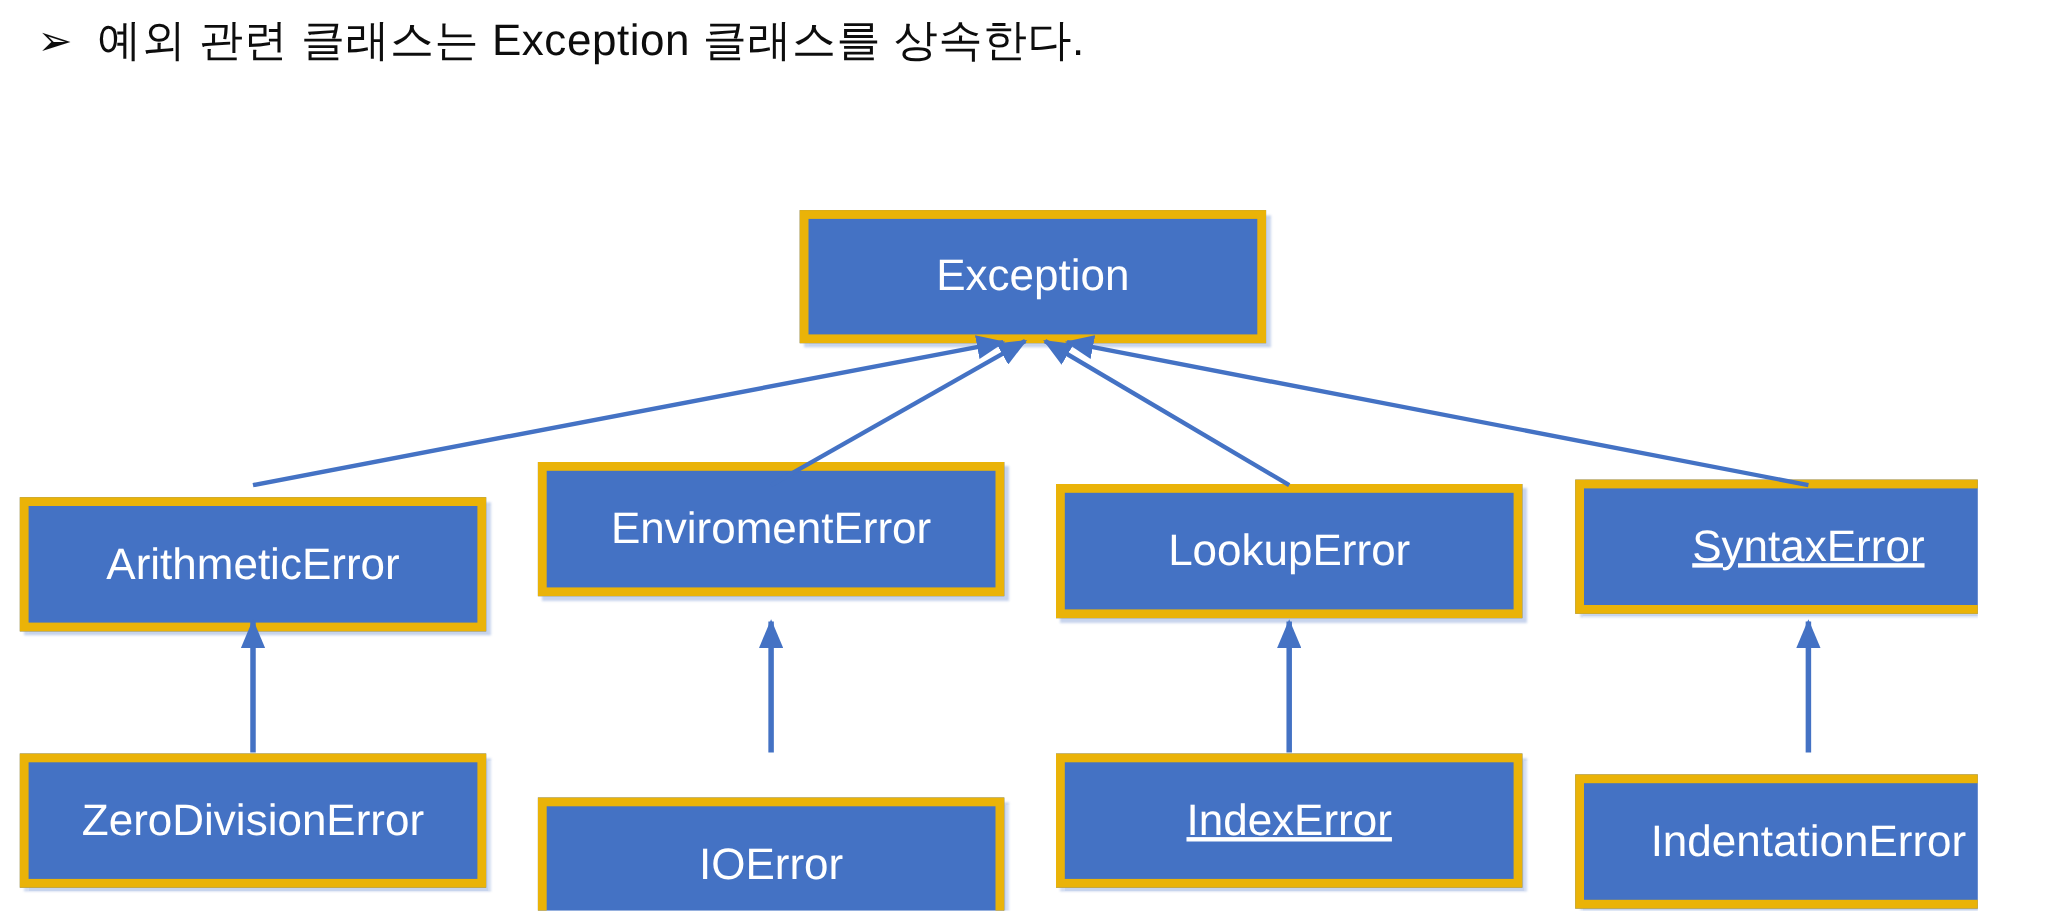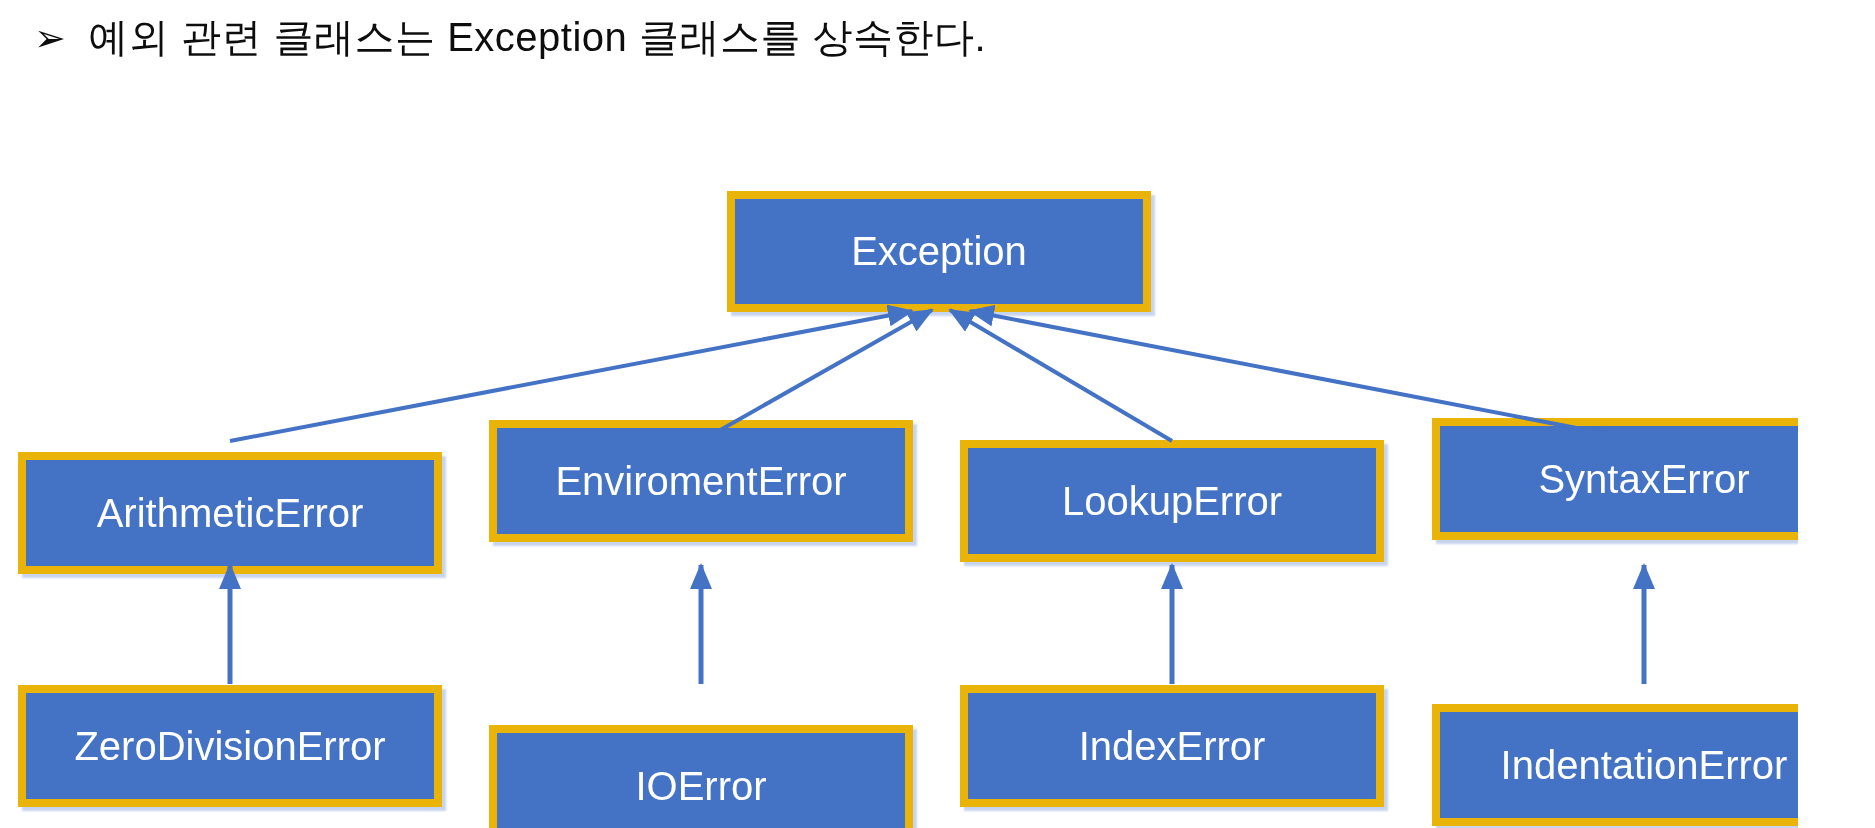--- a/index.html
+++ b/index.html
@@ -43,24 +43,24 @@
     align-items: center;
     justify-content: center;
     text-align: center;
     box-shadow: 4px 4px 2px rgba(68, 114, 196, 0.30);
     z-index: 2;
   }
   #node-exception   { left: 727px;  top: 191px; height: 121px; }
   #node-arithmetic  { left: 18px;   top: 428px; margin-top: 24px; }
   #node-enviroment  { left: 489px;  top: 420px; }
   #node-lookup      { left: 960px;  top: 440px; }
-  #node-syntax      { left: 1432px; top: 418px; }
+  #node-syntax      { left: 1432px; top: 436px; text-decoration: underline; }
   #node-zerodiv     { left: 18px;   top: 685px; }
   #node-ioerror     { left: 489px;  top: 725px; align-items: center; }
-  #node-indexerror  { left: 960px;  top: 685px; }
+  #node-indexerror  { left: 960px;  top: 685px; text-decoration: underline; }
   #node-indentation { left: 1432px; top: 704px; }
 
   
   #connector-layer {
     position: absolute;
     left: 0; top: 0;
     width: 1875px;
     height: 828px;
     z-index: 3;
     pointer-events: none;

